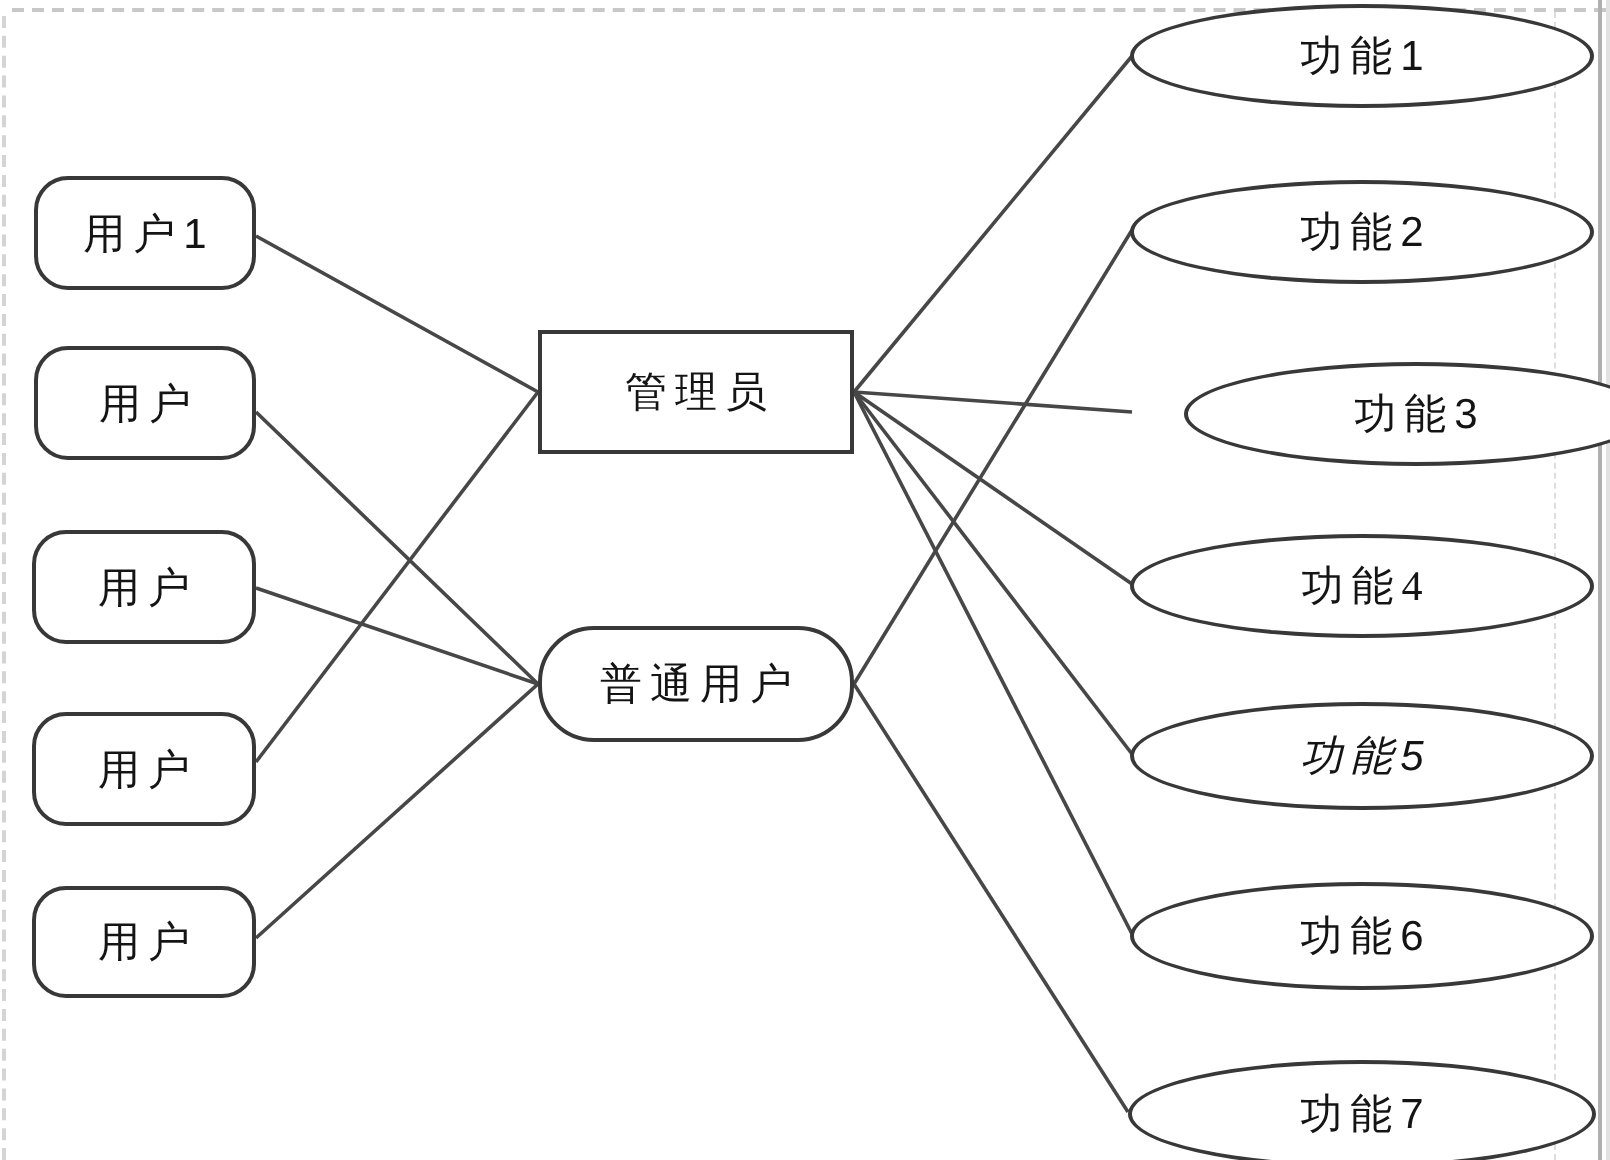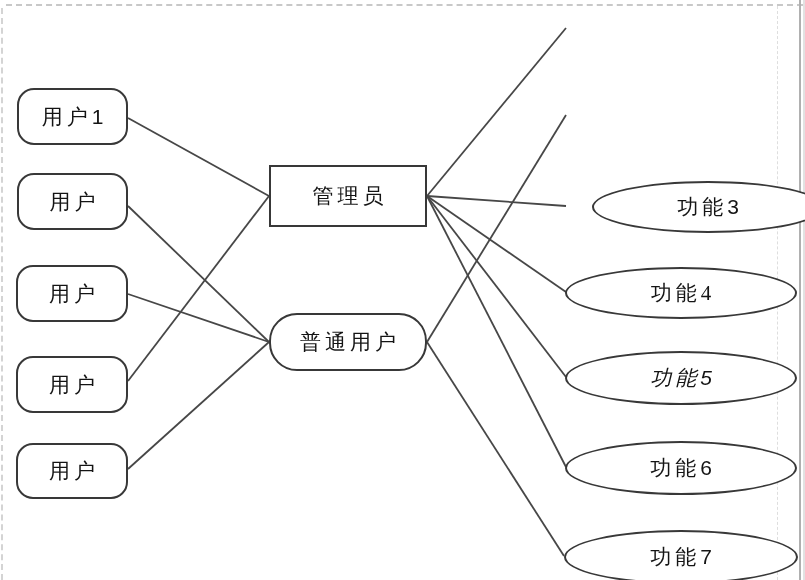--- a/index.html
+++ b/index.html
@@ -95,20 +95,26 @@
       </div>
       <div class="node actor" style="left: 16px; top: 443px; width: 112px; height: 56px;">
         <span>用户</span>
       </div>
       <div class="node role" style="left: 269px; top: 165px; width: 158px; height: 62px; font-family: Liberation Serif, serif;">
         <span>管理员</span>
       </div>
       <div class="node role" style="left: 269px; top: 313px; width: 158px; height: 58px; border-radius: 28px;">
         <span>普通用户</span>
       </div>
+      <div class="node func" style="left: 565px; top: 2px; width: 232px; height: 52px;">
+        <span>功能1</span>
+      </div>
+      <div class="node func" style="left: 565px; top: 90px; width: 232px; height: 52px;">
+        <span>功能2</span>
+      </div>
       <div class="node func" style="left: 592px; top: 181px; width: 232px; height: 52px;">
         <span>功能3</span>
       </div>
       <div class="node func" style="left: 565px; top: 267px; width: 232px; height: 52px; font-family: Liberation Serif, serif;">
         <span>功能4</span>
       </div>
       <div class="node func" style="left: 565px; top: 351px; width: 232px; height: 54px; font-style: italic;">
         <span>功能5</span>
       </div>
       <div class="node func" style="left: 565px; top: 441px; width: 232px; height: 54px;">

